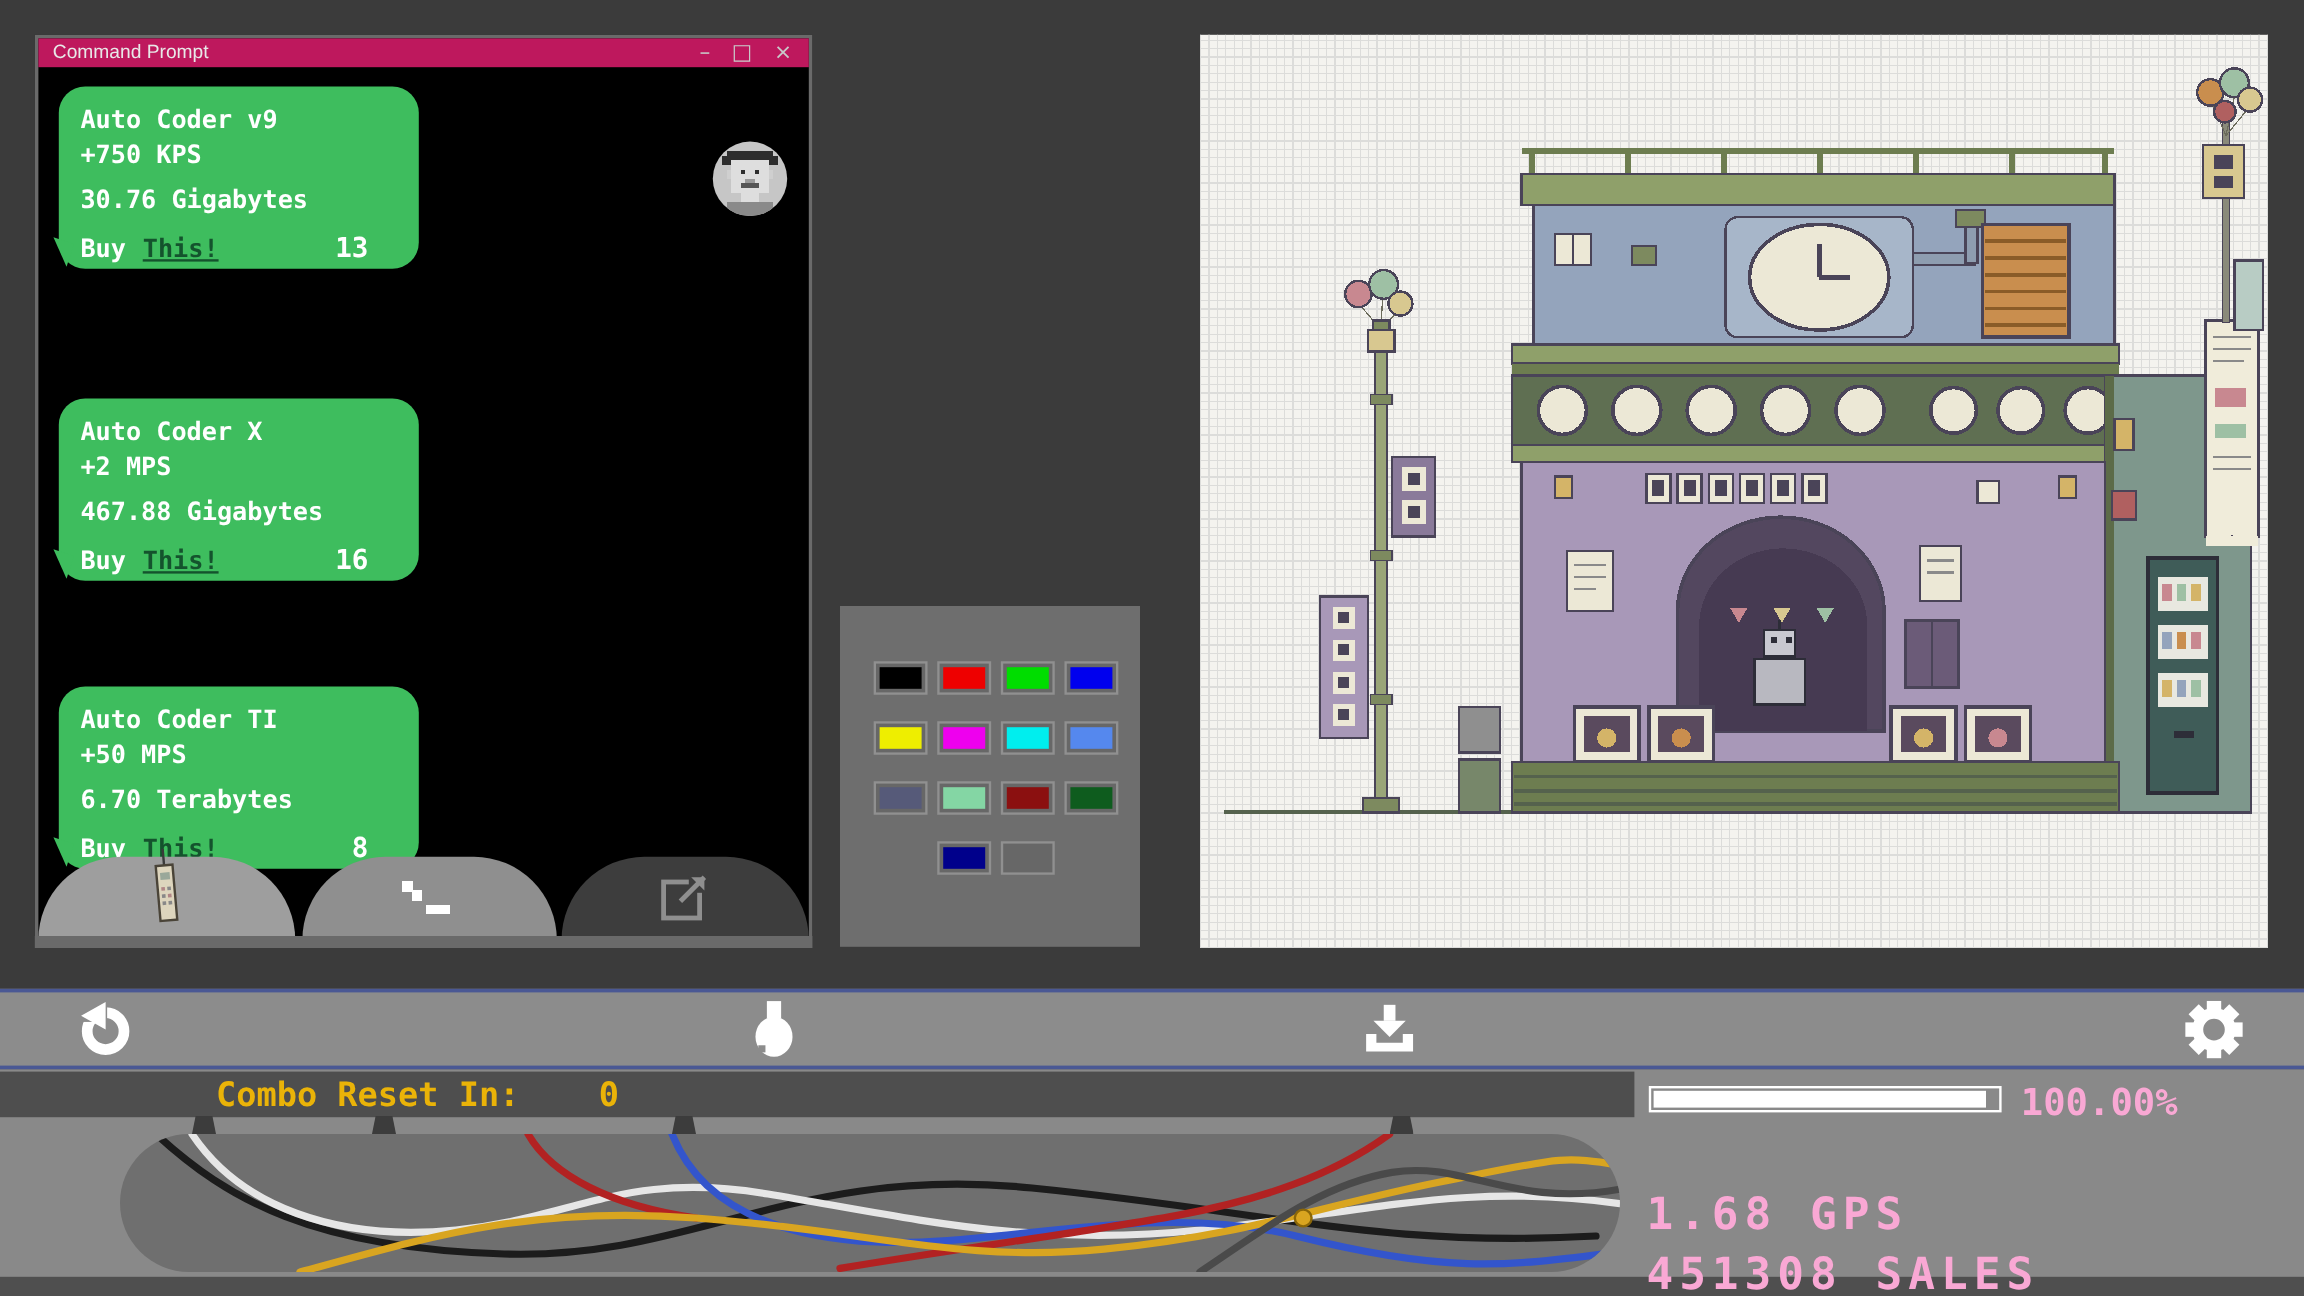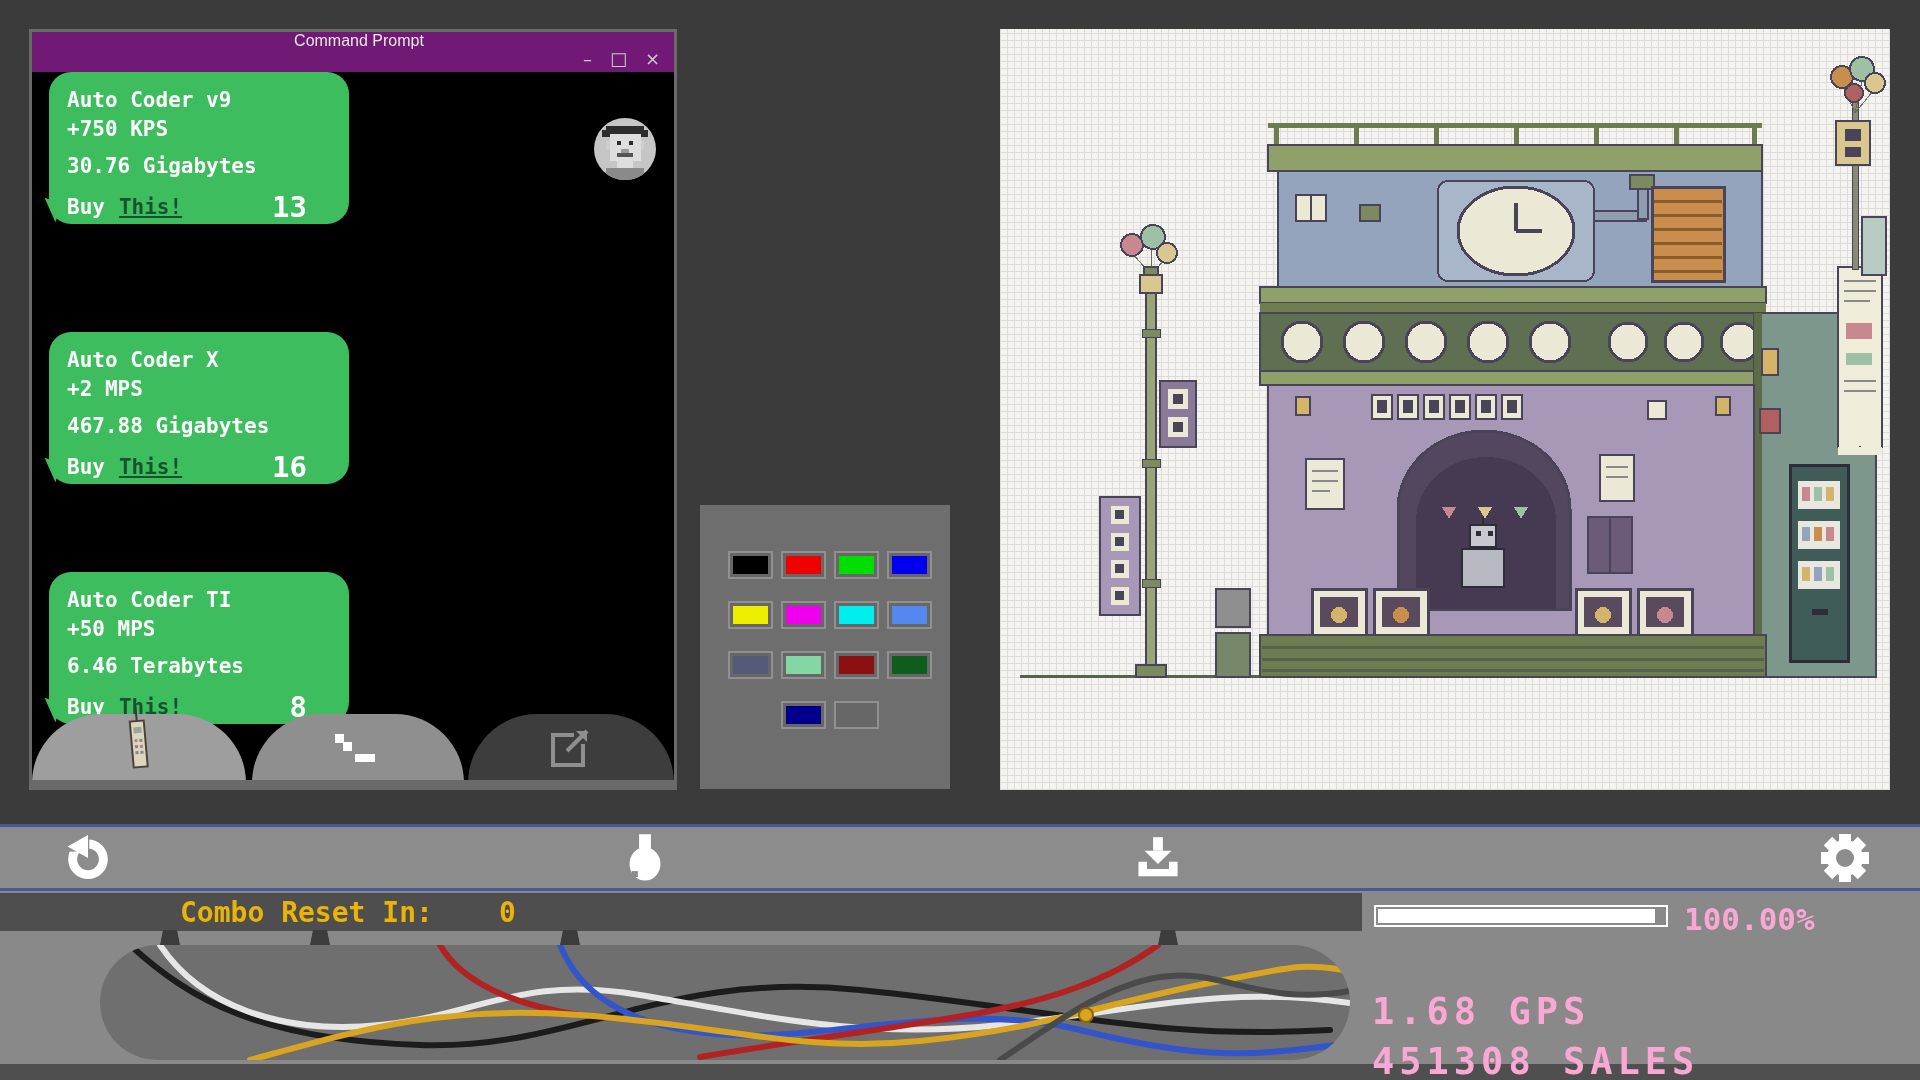--- a/index.html
+++ b/index.html
@@ -9,45 +9,44 @@
     background:#3b3b3b; font-family:"DejaVu Sans Mono", monospace;
   }
   .abs { position:absolute; }
 
   
   .cmd-window {
     left:29px; top:29px; width:648px; height:761px;
     border:3px solid #6a6a6a; background:#000; z-index:1;
   }
   .title-bar {
-    left:32px; top:32px; width:642px; height:40px; background:#701a75;
+    left:32px; top:32px; width:642px; height:24px; background:#be185d;
     display:flex; align-items:center; z-index:2;
     font-family:"Liberation Sans", sans-serif;
-    flex-direction:column;
   }
   .title-text { color:#e8e8e8; font-size:16px; padding-left:12px; }
   .win-controls { margin-left:auto; padding-right:14px; display:flex; gap:18px; }
   .win-btn { color:#c9c9c9; font-size:18px; line-height:18px; cursor:default;
     font-family:"DejaVu Sans", sans-serif; }
 
   
   .bubble {
     left:49px; width:300px; height:152px; background:#3ebd5e;
     border-radius:22px; z-index:3; padding:14px 16px 0 18px;
     color:#fff; font-weight:bold; font-size:21px; line-height:29px;
   }
   .bubble::after {
     content:""; position:absolute; left:-8px; bottom:4px;
     width:0; height:0; border-top:20px solid #3ebd5e;
     border-left:18px solid transparent; transform:rotate(18deg);
   }
   .bubble .price { margin-top:8px; }
   .buy-row { margin-top:12px; display:flex; align-items:center; }
   .buy-link { color:#14532d; text-decoration:underline; margin-left:14px; cursor:pointer; }
-  .buy-count { margin-left:auto; padding-right:26px; font-size:29px; }
+  .buy-count { margin-left:auto; padding-right:26px; font-size:23px; }
 
   .avatar {
     left:594px; top:118px; width:62px; height:62px; border-radius:50%;
     background:#c6c6c6; z-index:3; overflow:hidden;
   }
 
   
   .tab { top:714px; height:69px; border-radius:110px 110px 0 0; z-index:4;
     display:flex; align-items:center; justify-content:center; overflow:visible; }
   .tab-1 { left:32px;  width:214px; background:#9e9e9e; }
@@ -148,21 +147,21 @@
     <div class="buy-row">
       <span>Buy</span>
       <span class="buy-link">This!</span>
       <span class="buy-count">16</span>
     </div>
   </div>
 
   <div class="abs bubble" style="top:572px">
     <div>Auto Coder TI</div>
     <div>+50 MPS</div>
-    <div class="price">6.46 Terabytes</div>
+    <div class="price">6.70 Terabytes</div>
     <div class="buy-row">
       <span>Buy</span>
       <span class="buy-link">This!</span>
       <span class="buy-count">8</span>
     </div>
   </div>
 
   <div class="abs avatar">
     <svg width="62" height="62" viewBox="0 0 16 16" shape-rendering="crispEdges">
       <rect x="3" y="2" width="10" height="3" fill="#2d2d2d"></rect>

